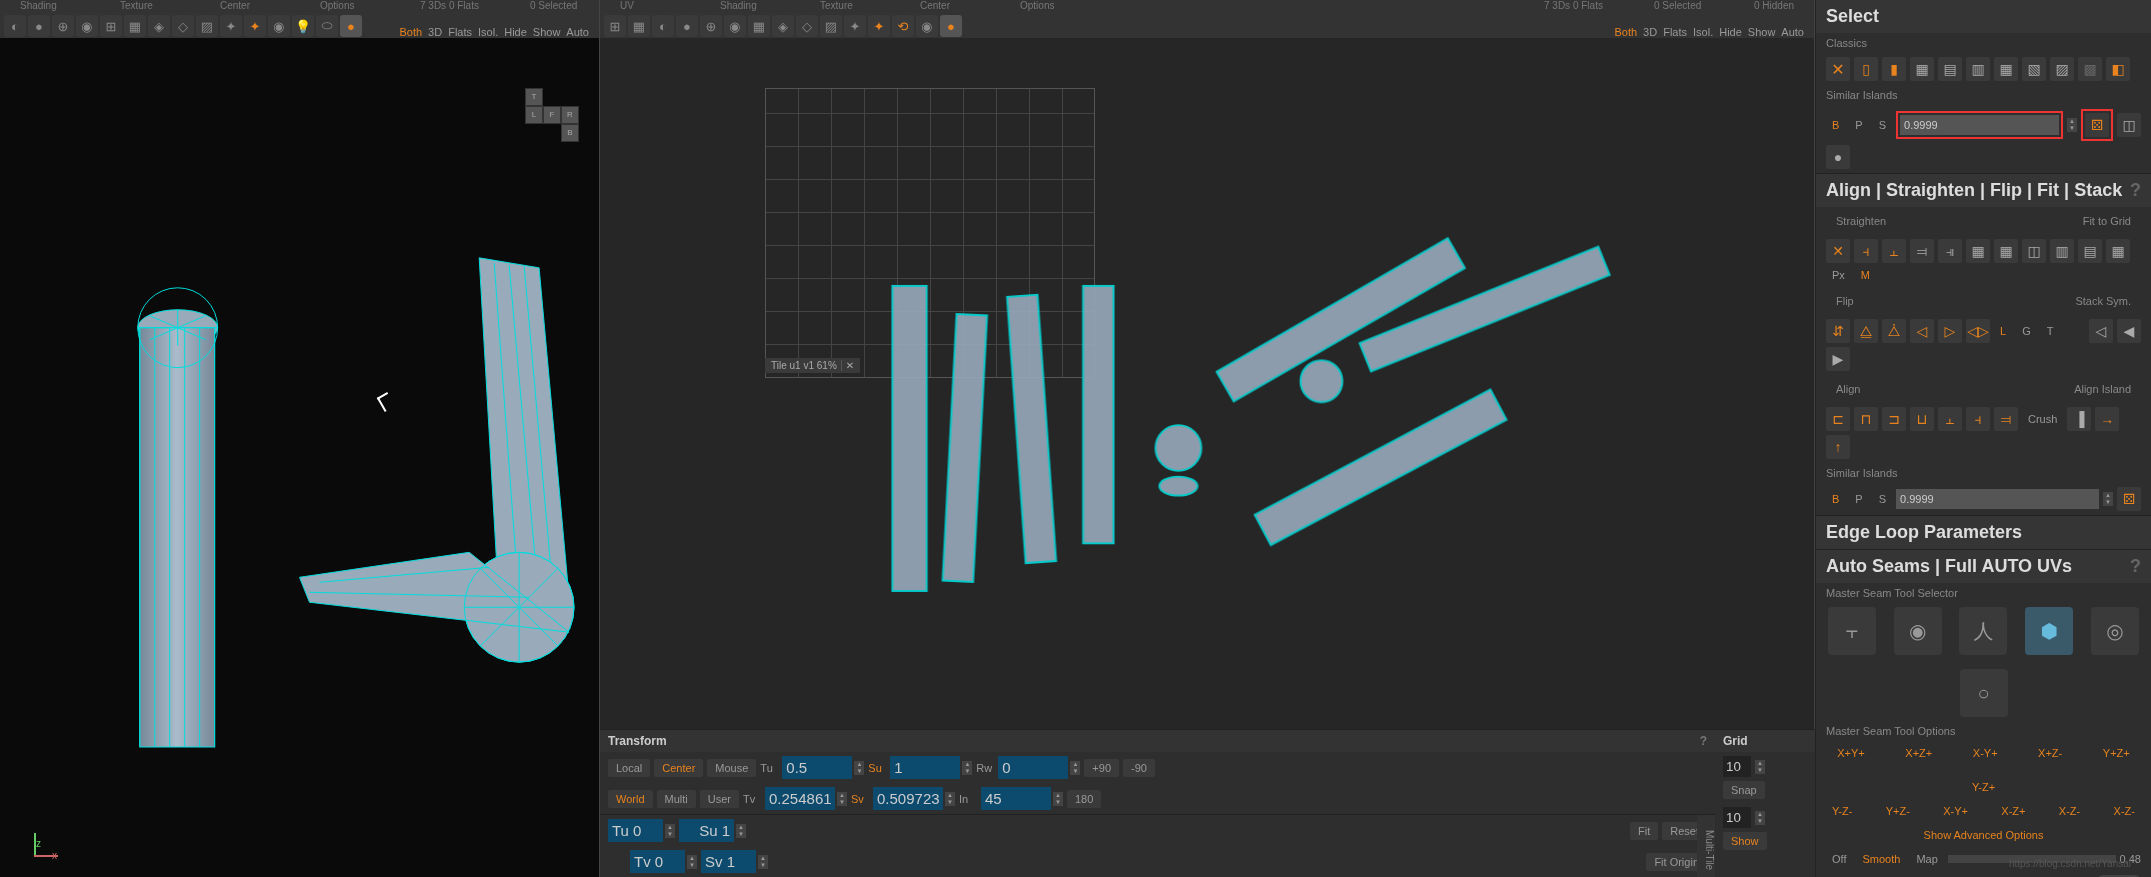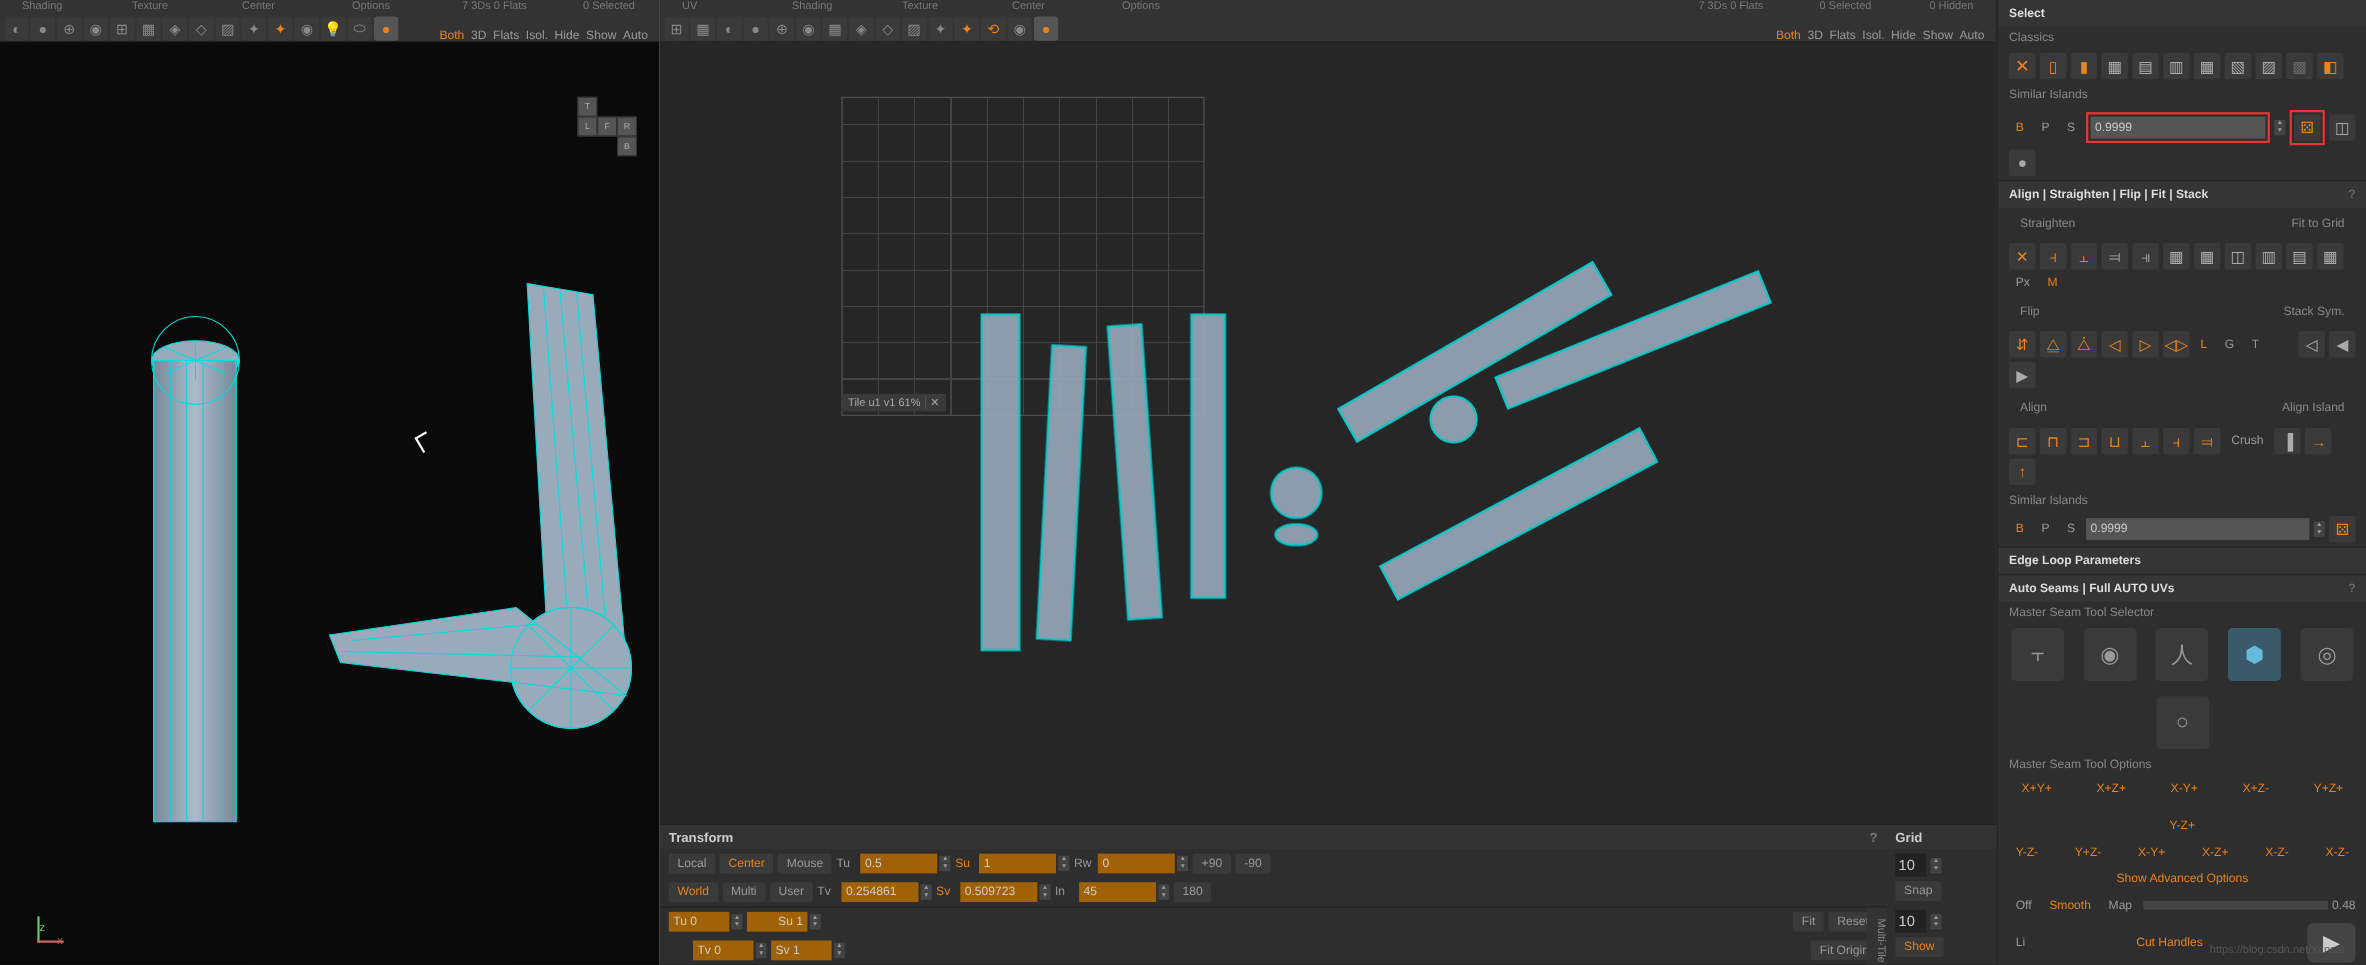--- a/index.html
+++ b/index.html
@@ -34,26 +34,26 @@
 .nav-cube .face { width:18px; height:18px; background:#555; border:1px solid #333; display:inline-block; font-size:8px; text-align:center; line-height:16px; color:#aaa; }
 .bottom-panels { position:absolute; bottom:0; left:600px; right:336px; background:#2e2e2e; }
 .panel-group { border-top:1px solid #222; }
 .panel-head { background:#333; padding:4px 8px; font-size:12px; color:#ccc; font-weight:bold; display:flex; align-items:center; }
 .panel-head .q { margin-left:auto; color:#777; }
 .panel-body { padding:4px 8px; display:flex; flex-wrap:wrap; gap:4px; align-items:center; }
 .chip { background:#3a3a3a; padding:3px 8px; border-radius:2px; color:#999; font-size:11px; }
 .chip.on { color:#e8831e; }
 .fld { display:flex; align-items:center; gap:2px; }
 .fld label { color:#999; font-size:11px; width:20px; }
-.fld input { background:#a16207; border:none; color:#ccc; padding:3px 4px; width:70px; font-size:11px; }
+.fld input { background:#0c4a6e; border:none; color:#ccc; padding:3px 4px; width:70px; font-size:15px; }
 .spin { display:flex; flex-direction:column; }
 .spin span { width:10px; height:7px; background:#444; font-size:6px; text-align:center; line-height:6px; color:#999; }
 .right-panel { width:336px; background:#2e2e2e; overflow-y:auto; border-left:1px solid #222; }
 .rp-section { border-bottom:1px solid #222; }
-.rp-head { background:#353535; padding:6px 10px; font-size:11px; color:#ddd; font-weight:bold; display:flex; }
+.rp-head { background:#353535; padding:6px 10px; font-size:18px; color:#ddd; font-weight:bold; display:flex; }
 .rp-head .q { margin-left:auto; color:#666; }
 .rp-sub { padding:4px 10px; color:#888; font-size:11px; }
 .rp-row { display:flex; align-items:center; gap:4px; padding:4px 10px; flex-wrap:wrap; }
 .rp-ico { width:24px; height:24px; background:#3a3a3a; display:flex; align-items:center; justify-content:center; color:#e8831e; font-size:14px; border-radius:2px; }
 .rp-ico.gray { color:#aaa; }
 .rp-ico.dim { color:#666; }
 .rp-ico.x { color:#e8831e; font-size:16px; }
 .rp-row input { background:#555; border:none; color:#ccc; padding:4px; flex:1; font-size:11px; }
 .hl-box { border:2px solid #e33; padding:2px; }
 .txt-btn { color:#e8831e; font-size:11px; padding:2px 6px; }

